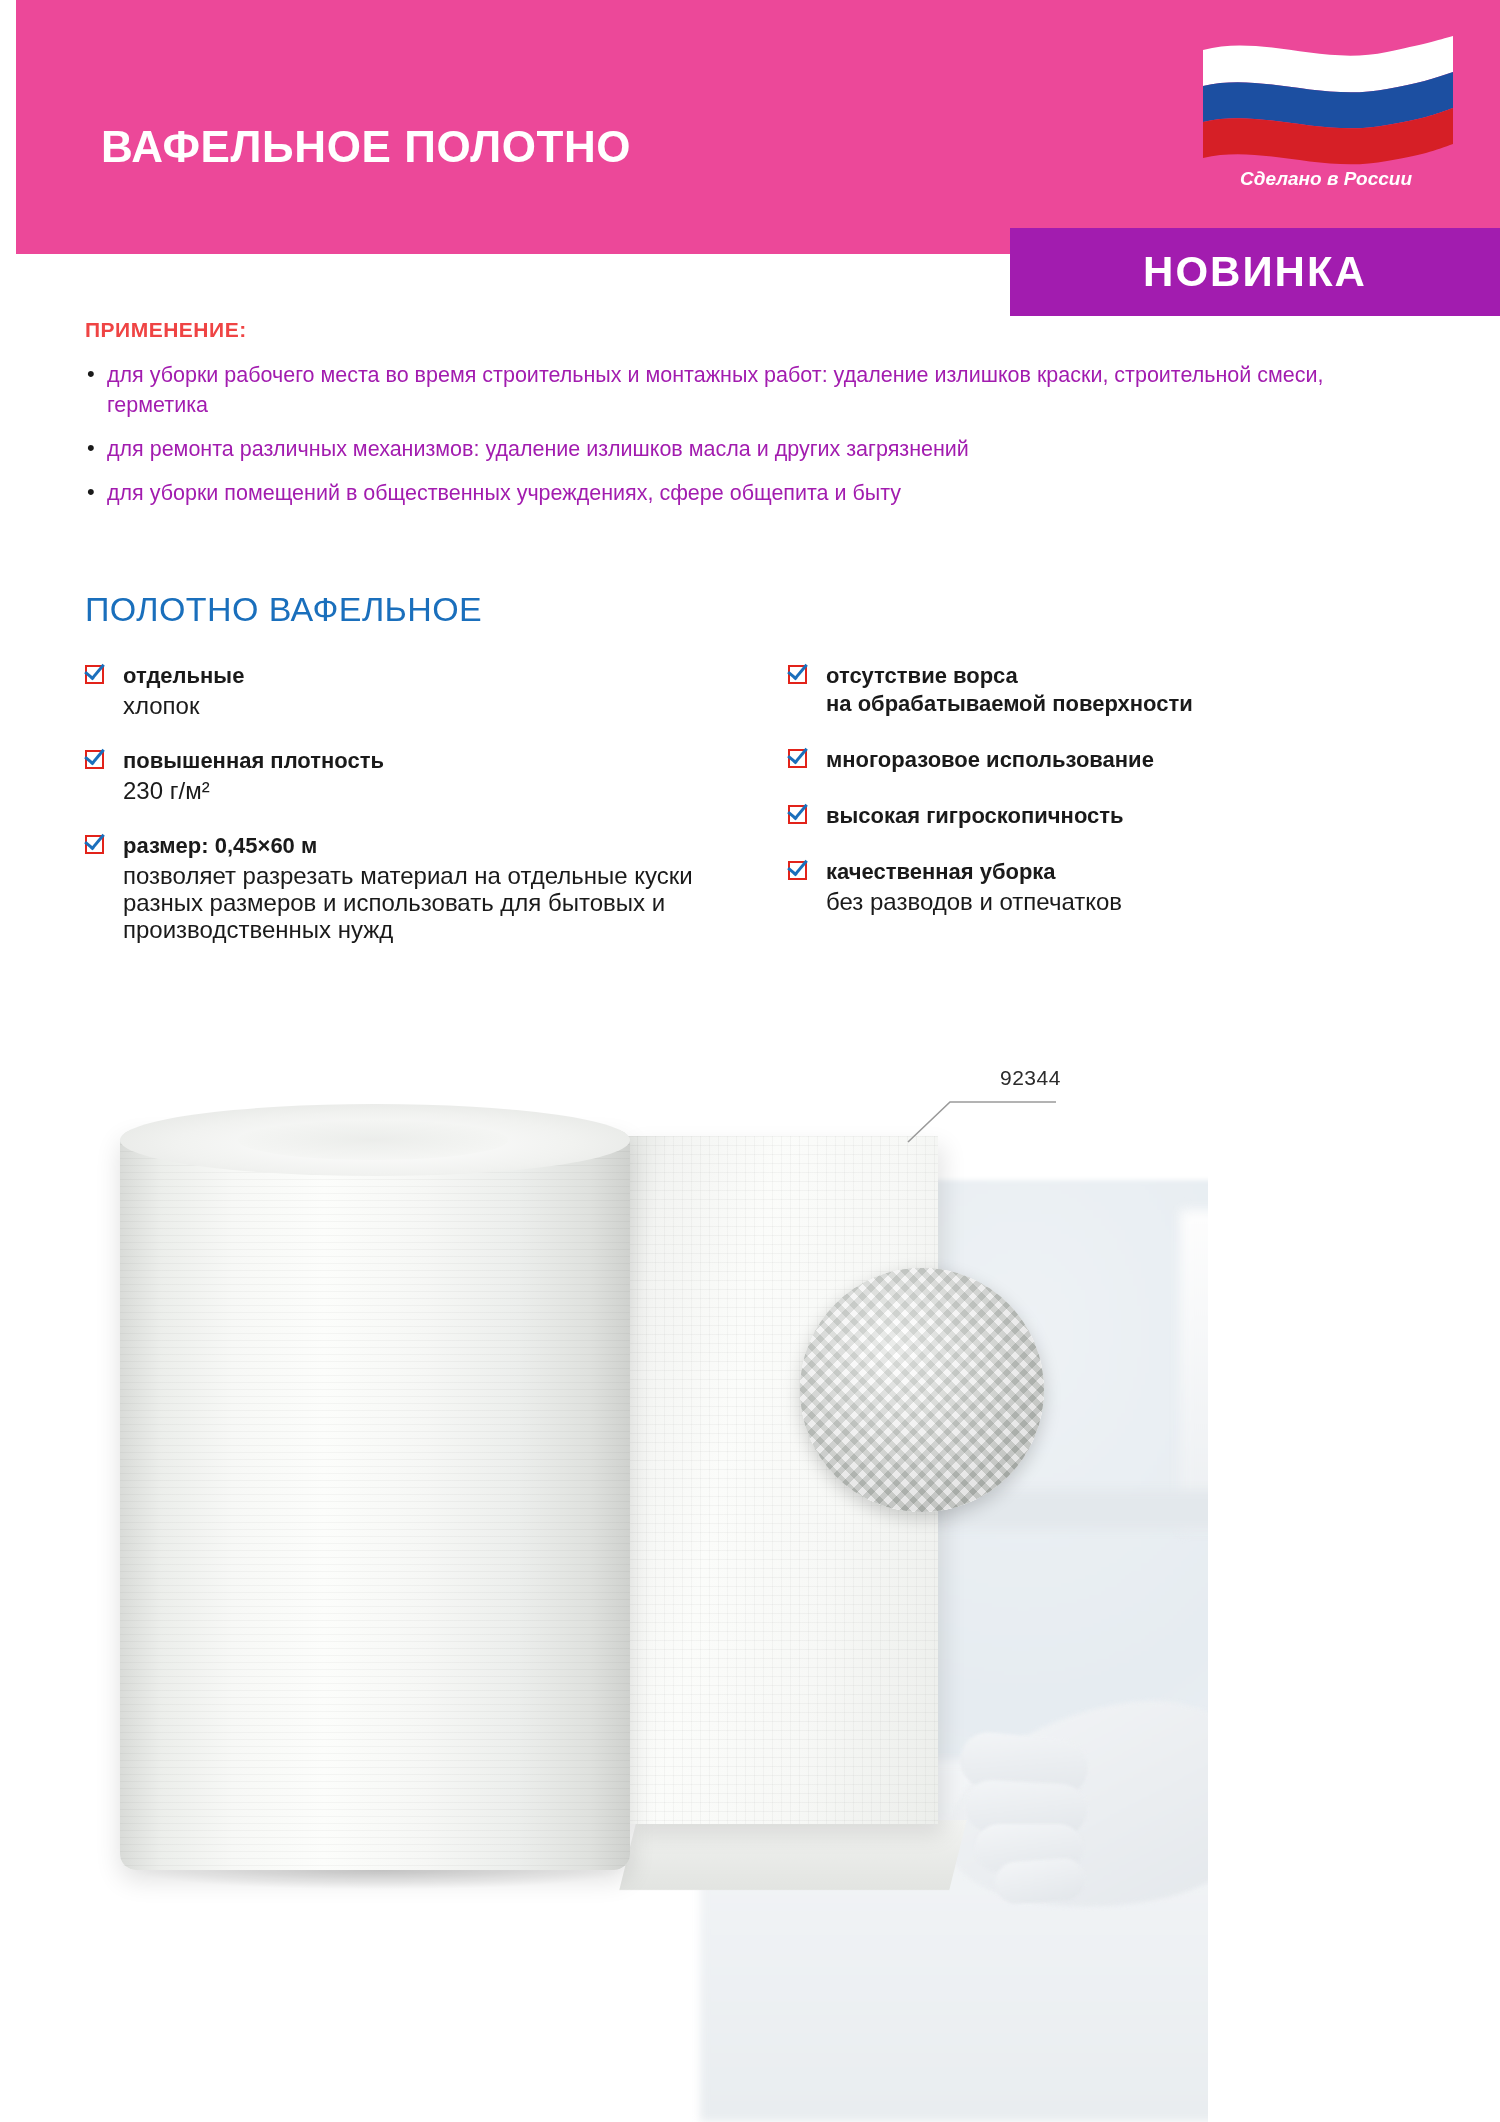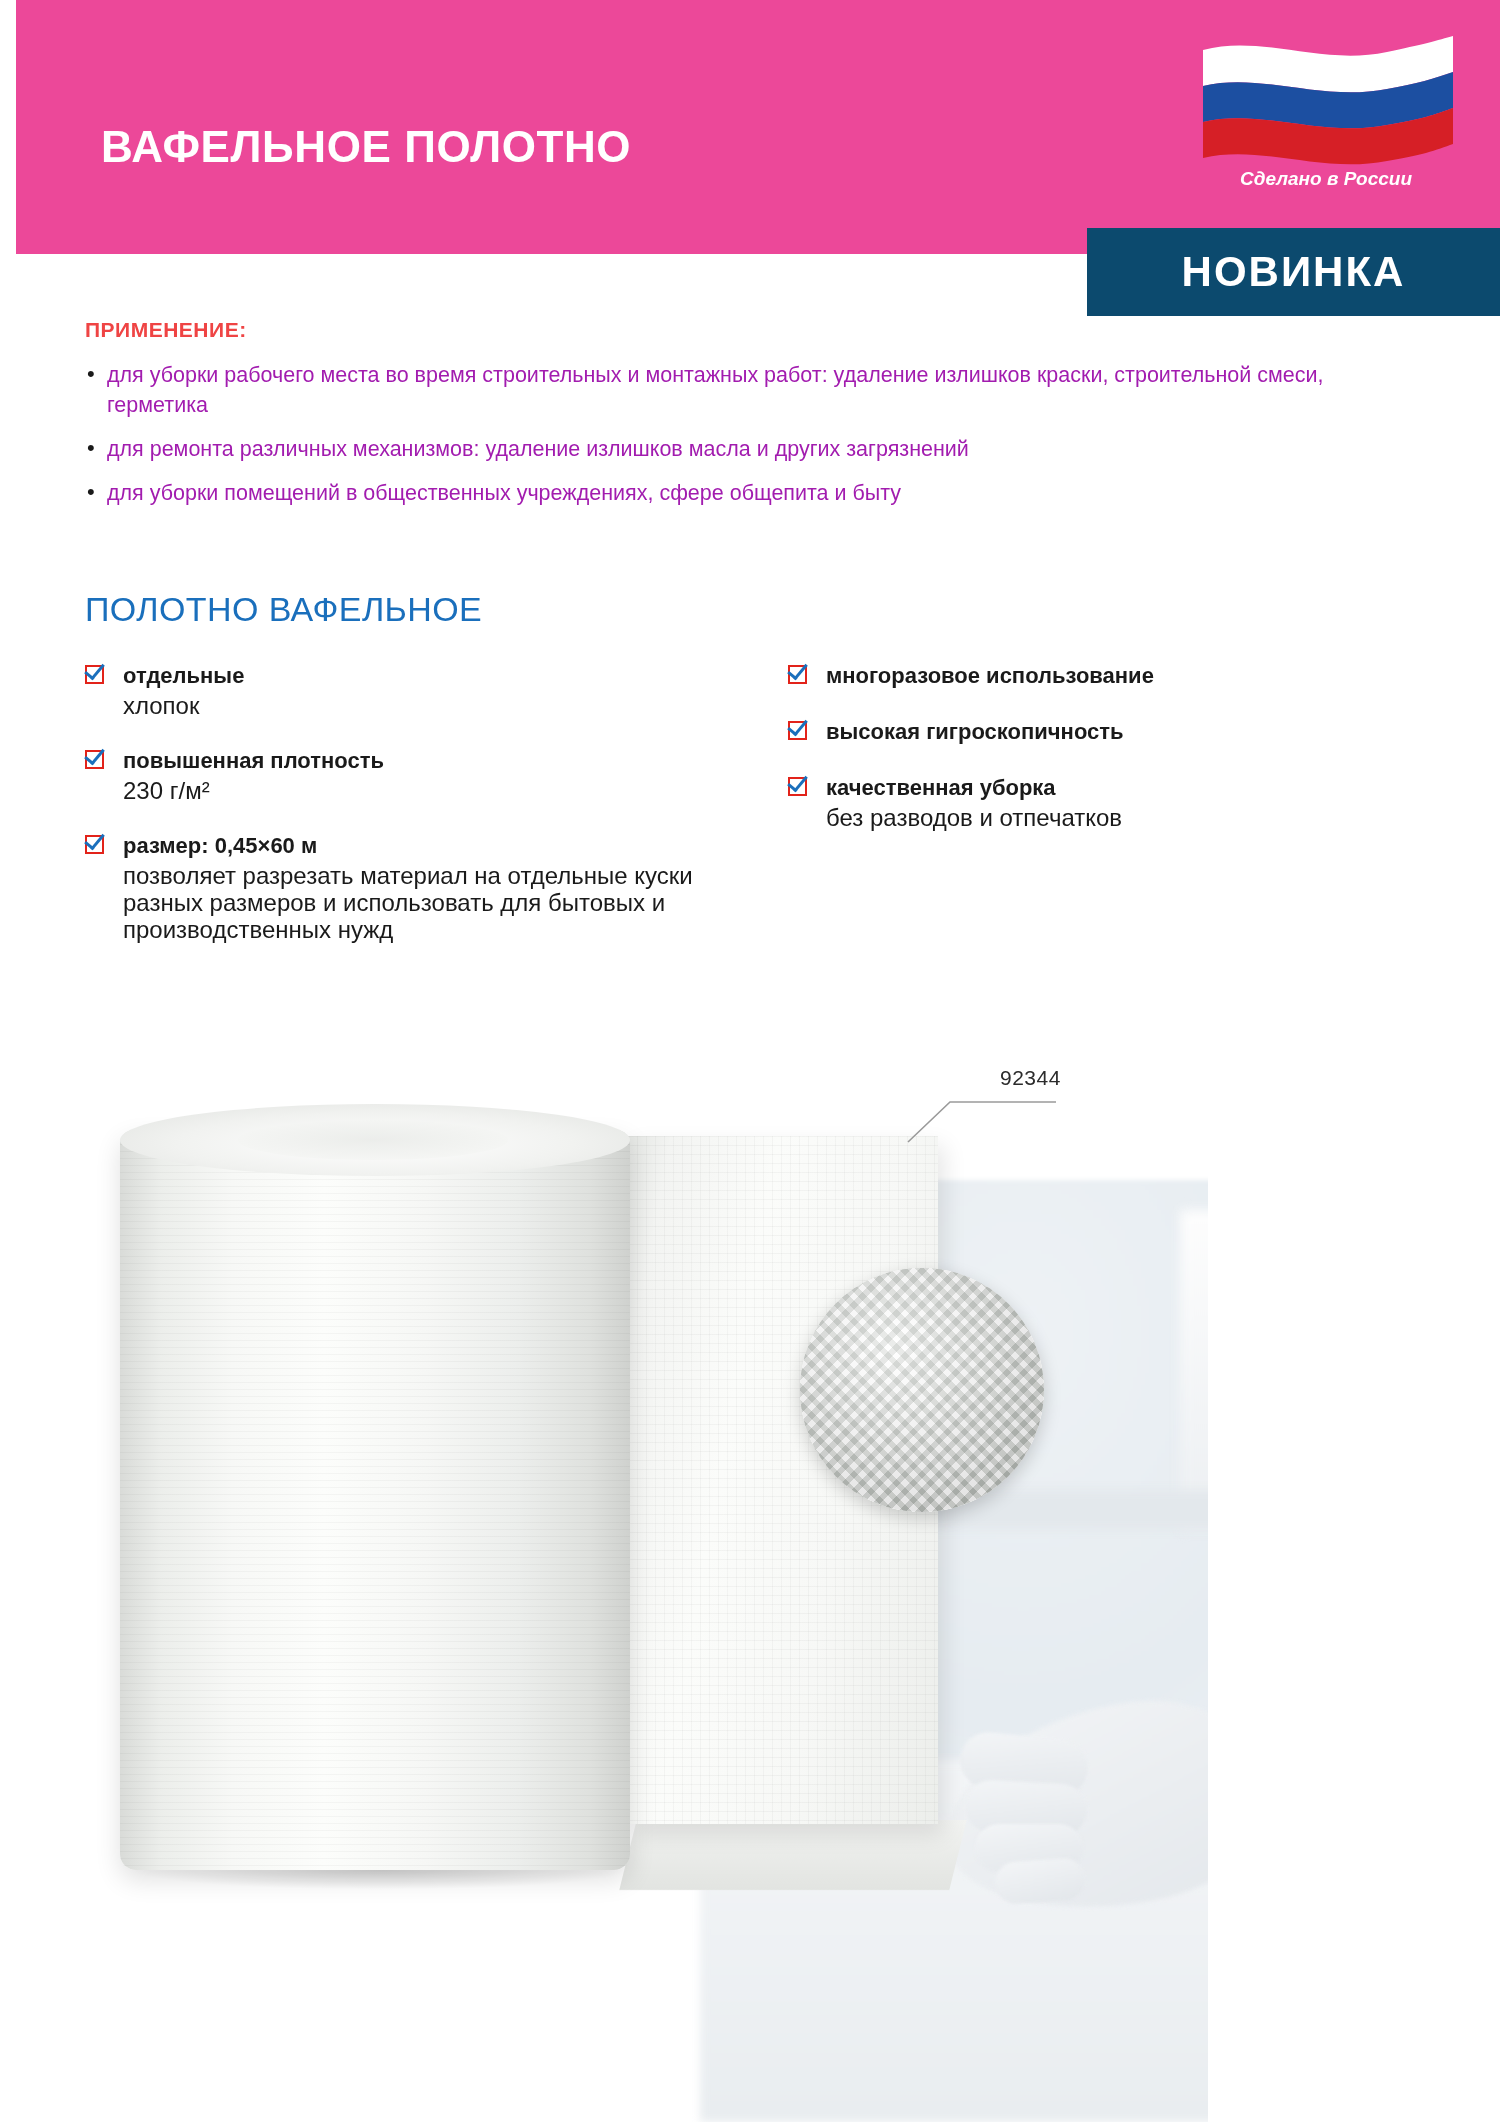--- a/index.html
+++ b/index.html
@@ -46,22 +46,22 @@
     color: #ffffff;
     font-style: italic;
     font-weight: bold;
     font-size: 19px;
   }
 
   
   .badge-new {
     position: absolute;
     right: 0; top: 228px;
-    width: 413px; height: 88px;
-    background: #0c4a6e;
+    width: 490px; height: 88px;
+    background: #a21caf;
     color: #ffffff;
     font-size: 42px;
     font-weight: bold;
     letter-spacing: 2px;
     display: flex;
     align-items: center;
     justify-content: center;
   }
 
   
@@ -371,20 +371,25 @@
       <div class="feature">
         <span class="chk"></span>
         <div class="feature-title">размер: 0,45×60 м</div>
         <div class="feature-sub">позволяет разрезать материал на отдельные куски разных размеров и использовать для бытовых и производственных нужд</div>
       </div>
 
     </div>
 
     <div class="col">
 
+      <div class="feature">
+        <span class="chk"></span>
+        <div class="feature-title" style="white-space: pre-line;">отсутствие ворса
+на обрабатываемой поверхности</div>
+      </div>
 
       <div class="feature">
         <span class="chk"></span>
         <div class="feature-title">многоразовое использование</div>
       </div>
 
       <div class="feature">
         <span class="chk"></span>
         <div class="feature-title">высокая гигроскопичность</div>
       </div>

